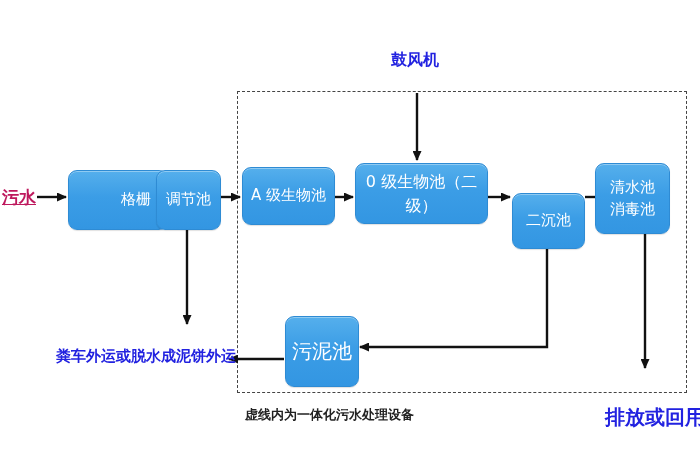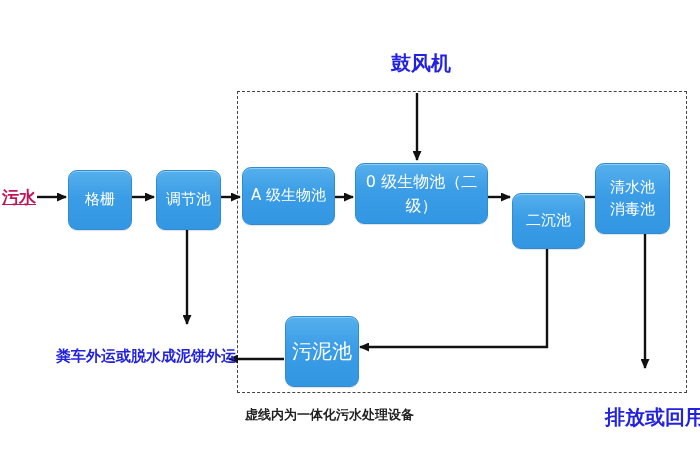--- a/index.html
+++ b/index.html
@@ -53,29 +53,29 @@
       <line x1="417" y1="93" x2="417" y2="160" marker-end="url(#ah)"></line>
       <line x1="187" y1="229" x2="187" y2="324" marker-end="url(#ah)"></line>
       <line x1="645" y1="234" x2="645" y2="368" marker-end="url(#ah)"></line>
       <path d="M547,223 L547,347 L360,347" marker-end="url(#ah)"></path>
       <line x1="284" y1="359" x2="229" y2="359" marker-end="url(#ah)"></line>
     </g>
   </svg>
 
   <div class="lbl lbl-black" style="left:2px;top:186px;">污水</div>
 
-  <div class="lbl lbl-blue" style="left:391px;top:50px;font-size:20px;">鼓风机</div>
+  <div class="lbl lbl-blue" style="left:391px;top:50px;font-size:16px;">鼓风机</div>
 
   <div class="lbl lbl-blue" style="left:56px;top:347px;font-size:15px;">粪车外运或脱水成泥饼外运</div>
 
   <div class="lbl caption" style="left:245px;top:406px;">虚线内为一体化污水处理设备</div>
 
   <div class="lbl lbl-blue" style="left:605px;top:404px;font-size:20px;">排放或回用</div>
 
-  <div class="node" style="left:68px;top:170px;width:62px;height:58px;">格栅</div>
+  <div class="node" style="left:68px;top:170px;width:62px;height:58px;padding-left:36px;">格栅</div>
 
   <div class="node" style="left:242px;top:167px;width:91px;height:56px;">A 级生物池</div>
 
   <div class="node" style="left:156px;top:170px;width:63px;height:58px;">调节池</div>
 
   <div class="node" style="left:355px;top:163px;width:131px;height:59px;font-size:16px;">0 级生物池（二级）</div>
 
   <div class="node" style="left:512px;top:168px;width:71px;height:54px;margin-top:25px;">二沉池</div>
 
   <div class="node" style="left:595px;top:163px;width:73px;height:69px;">清水池

